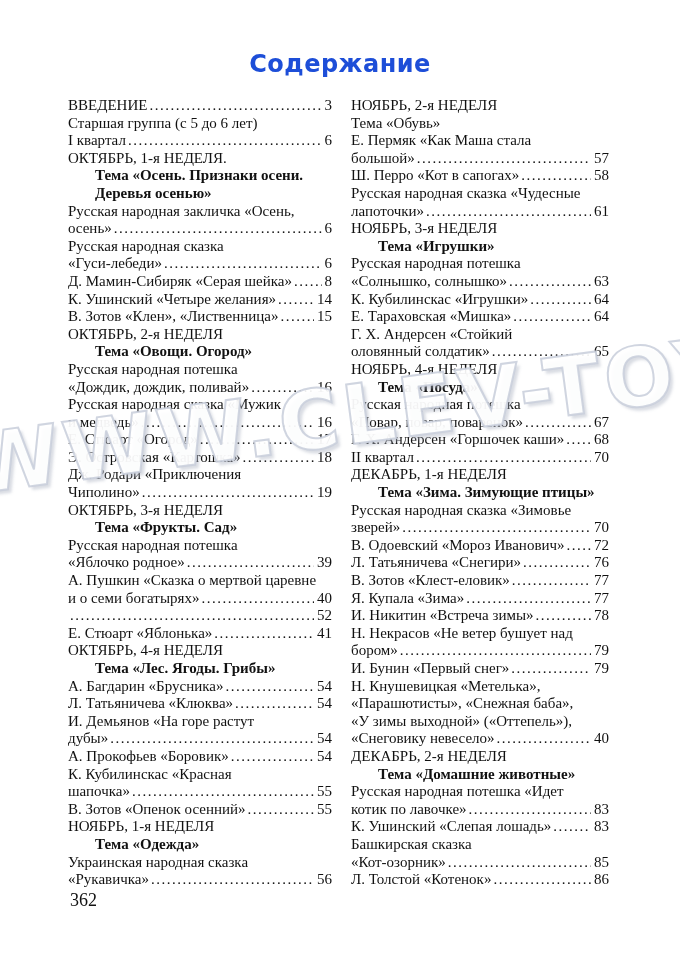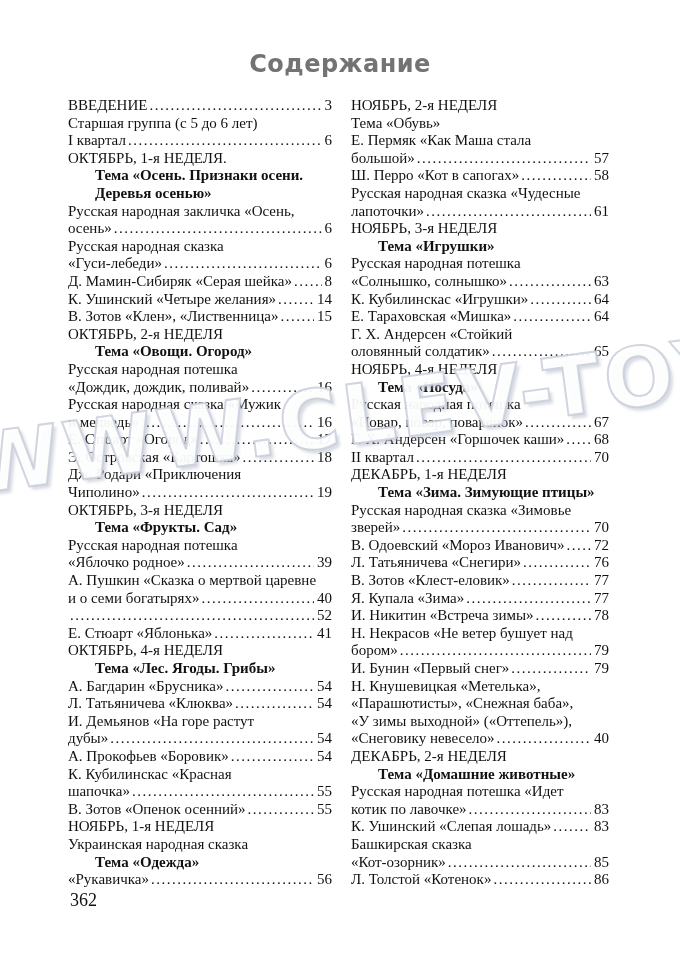--- a/index.html
+++ b/index.html
@@ -11,21 +11,21 @@
     font-family:"Liberation Serif","DejaVu Serif",serif;
     color:#111111;
   }
   .title{
     position:absolute;top:50px;left:0;right:0;
     text-align:center;
     font-family:"DejaVu Sans","Liberation Sans",sans-serif;
     font-weight:bold;
     font-size:24px;
     letter-spacing:0.5px;
-    color:#737373;
+    color:#1d4ed8;
   }
   .col{
     position:absolute;top:97px;
     font-size:15px;
     line-height:17.6px;
   }
   .col-left{left:68px;width:264px;}
   .col-right{left:351px;width:258px;}
   .row{
     display:flex;
@@ -234,25 +234,25 @@
         <span class="pg">55</span>
       </div>
       <div class="row">
         <span class="t">В. Зотов «Опенок осенний»</span>
         <span class="dots">......................................................................</span>
         <span class="pg">55</span>
       </div>
       <div class="row">
         <span class="t">НОЯБРЬ, 1-я НЕДЕЛЯ</span>
       </div>
+      <div class="row bold">
+        <span class="t">Тема «Одежда»</span>
+      </div>
       <div class="row">
         <span class="t">Украинская народная сказка</span>
-      </div>
-      <div class="row bold">
-        <span class="t">Тема «Одежда»</span>
       </div>
       <div class="row">
         <span class="t">«Рукавичка»</span>
         <span class="dots">......................................................................</span>
         <span class="pg">56</span>
       </div>
     </div>
   <div class="col col-right">
       <div class="row">
         <span class="t">НОЯБРЬ, 2-я НЕДЕЛЯ</span>

